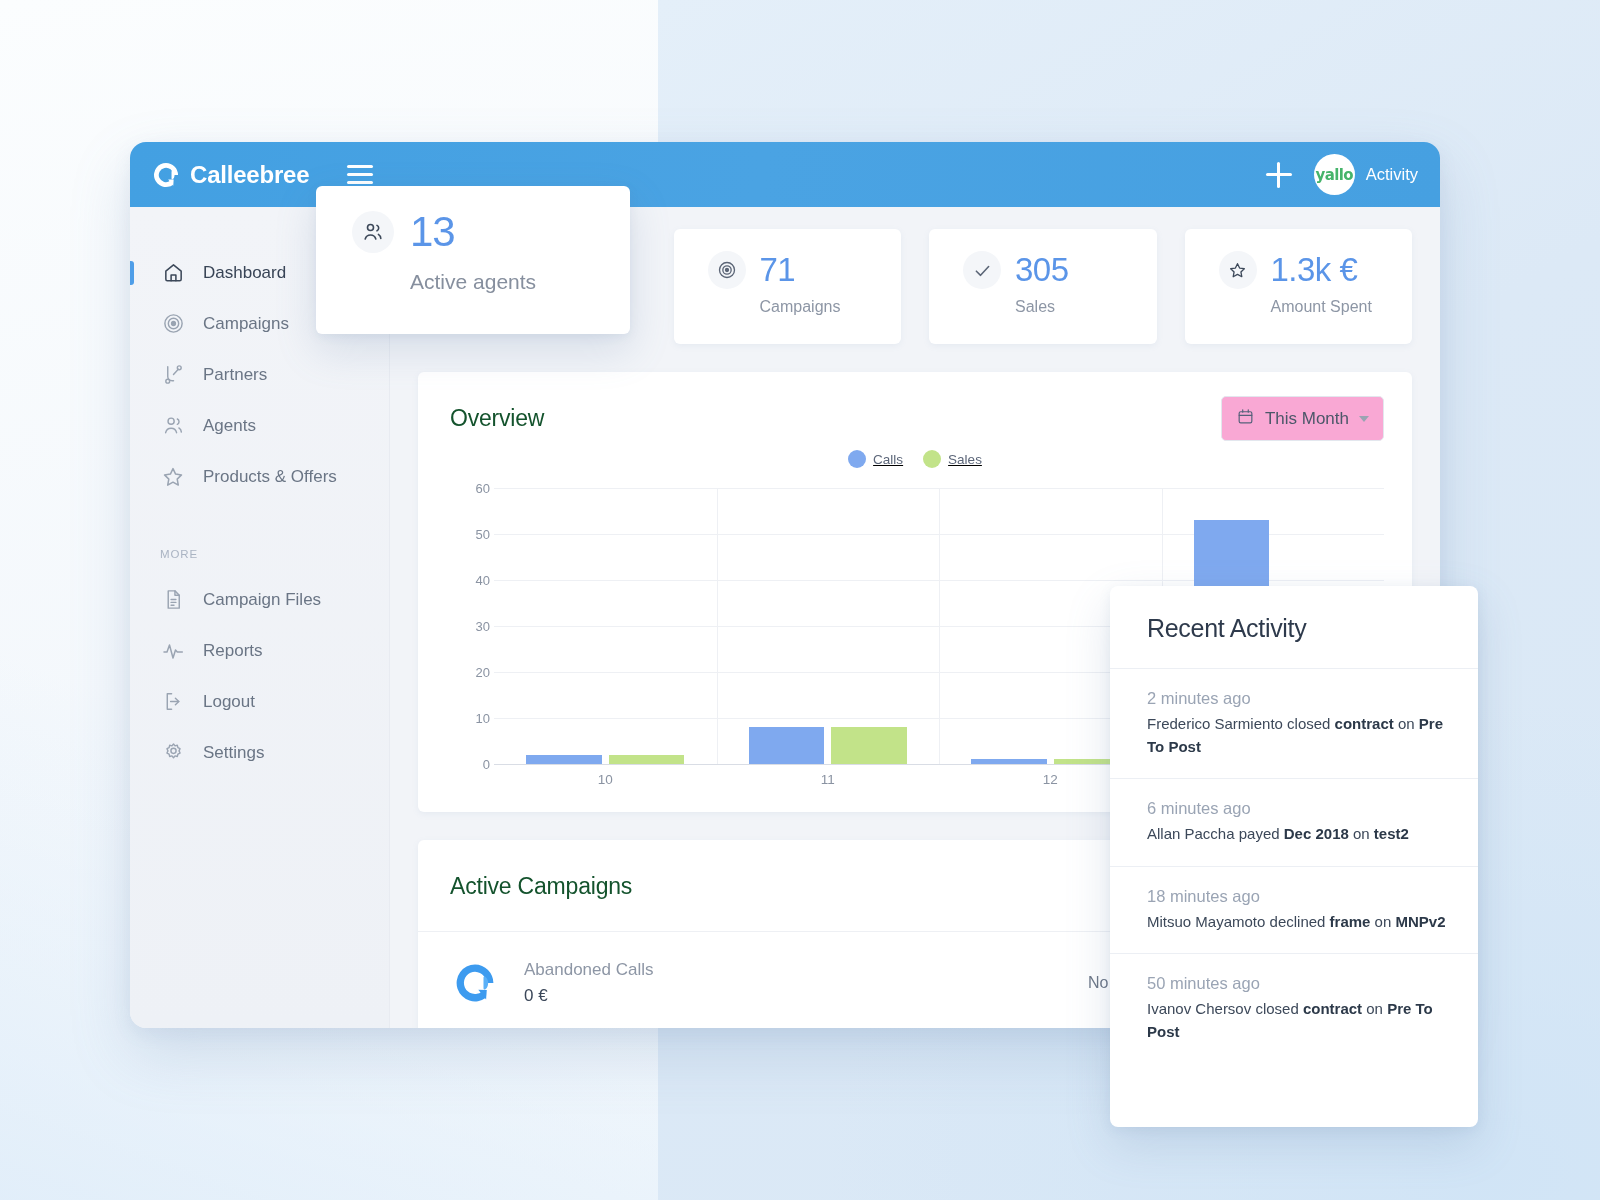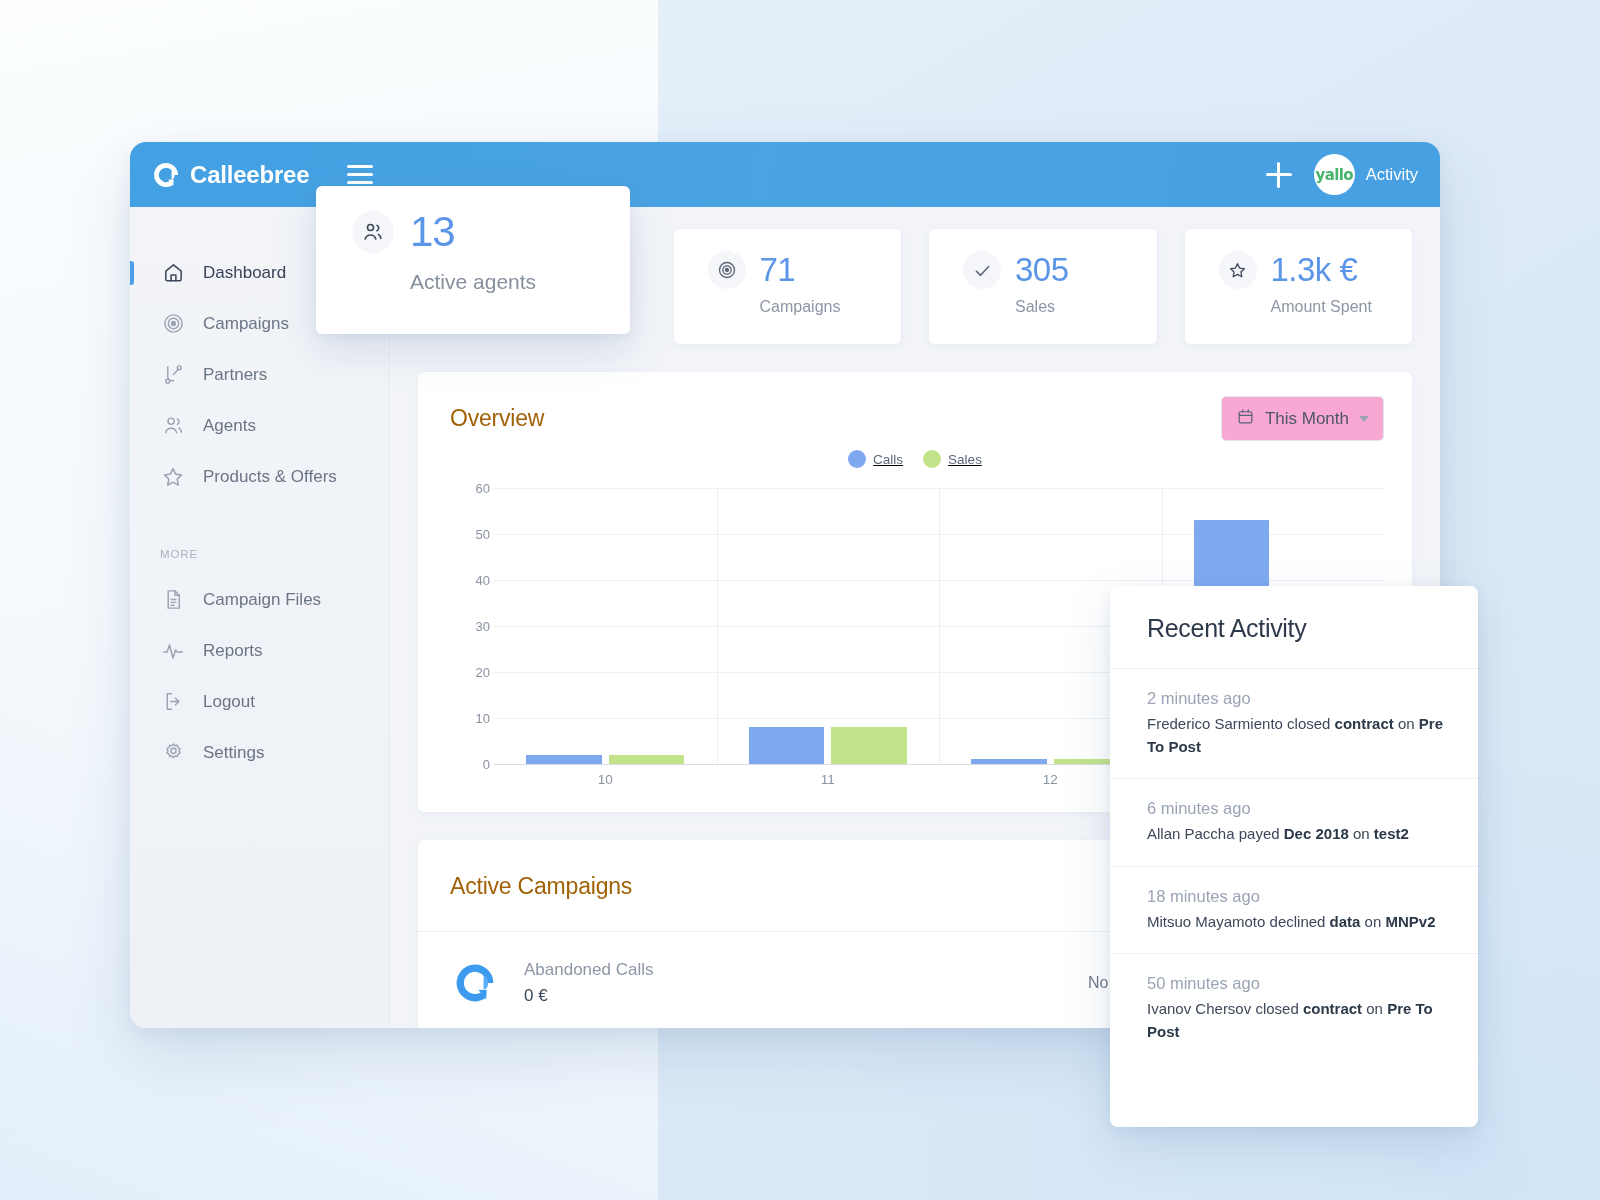--- a/index.html
+++ b/index.html
@@ -112,21 +112,21 @@
   .stat-num { font-size:33px; color:#5b95e8; font-weight:400; letter-spacing:-.5px; }
   .stat-lbl { font-size:16px; color:#8d96a5; margin-top: 9px; margin-left: 52px; }
 
   
   .panel { background:#fff; border-radius:6px; box-shadow:0 2px 6px rgba(130,155,185,.10); }
   #overview-panel { margin-top: 28px; height: 440px; position:relative; }
   .panel-head {
     display:flex; align-items:center; justify-content:space-between;
     padding: 24px 28px 0 32px;
   }
-  .panel-title { font-size:23px; color:#a16207; font-weight:400; letter-spacing:-.2px; }
+  .panel-title { font-size:23px; color:#14532d; font-weight:400; letter-spacing:-.2px; }
   .date-btn {
     display:flex; align-items:center; gap:10px;
     border:1px solid #e3e7ee; border-radius:5px; background:#f9a8d4;
     padding: 10px 14px; cursor:pointer;
   }
   .date-btn .dlabel { font-size:17px; color:#4c5769; }
   .caret { width:0;height:0; border-left:5px solid transparent; border-right:5px solid transparent;
            border-top:6px solid #9aa4b2; }
 
   
@@ -504,20 +504,20 @@
       <div class="act-item">
         <div class="act-time">2 minutes ago</div>
         <div class="act-text">Frederico Sarmiento closed <b>contract</b> on <b>Pre To Post</b></div>
       </div>
       <div class="act-item">
         <div class="act-time">6 minutes ago</div>
         <div class="act-text">Allan Paccha payed <b>Dec 2018</b> on <b>test2</b></div>
       </div>
       <div class="act-item">
         <div class="act-time">18 minutes ago</div>
-        <div class="act-text">Mitsuo Mayamoto declined <b>data</b> on <b>MNPv2</b></div>
+        <div class="act-text">Mitsuo Mayamoto declined <b>frame</b> on <b>MNPv2</b></div>
       </div>
       <div class="act-item">
         <div class="act-time">50 minutes ago</div>
         <div class="act-text">Ivanov Chersov closed <b>contract</b> on <b>Pre To Post</b></div>
       </div>
     </div>
 </div>
 
 </body></html>

